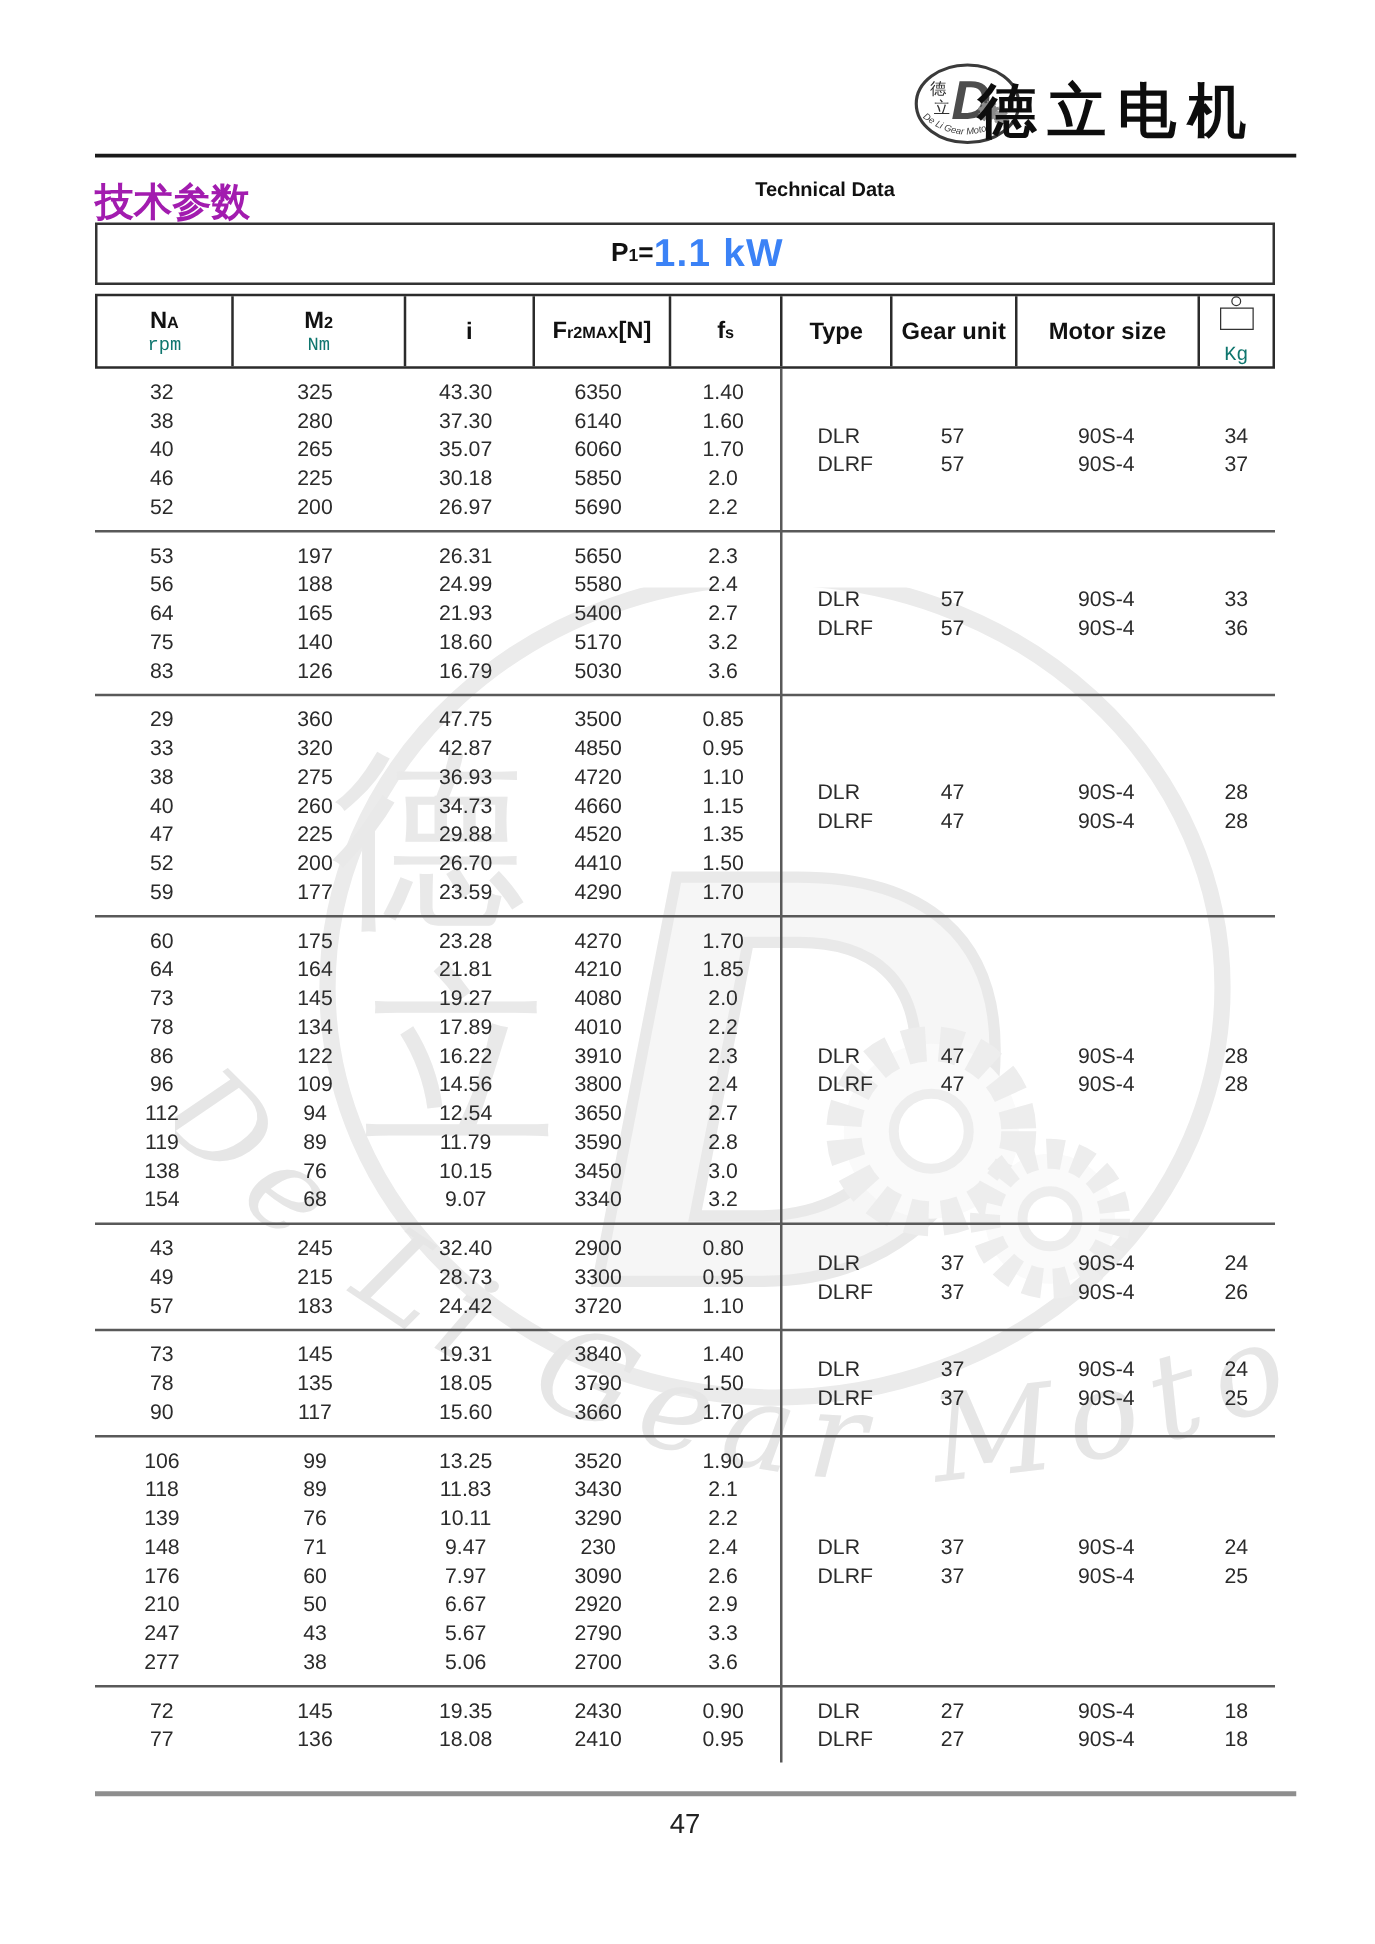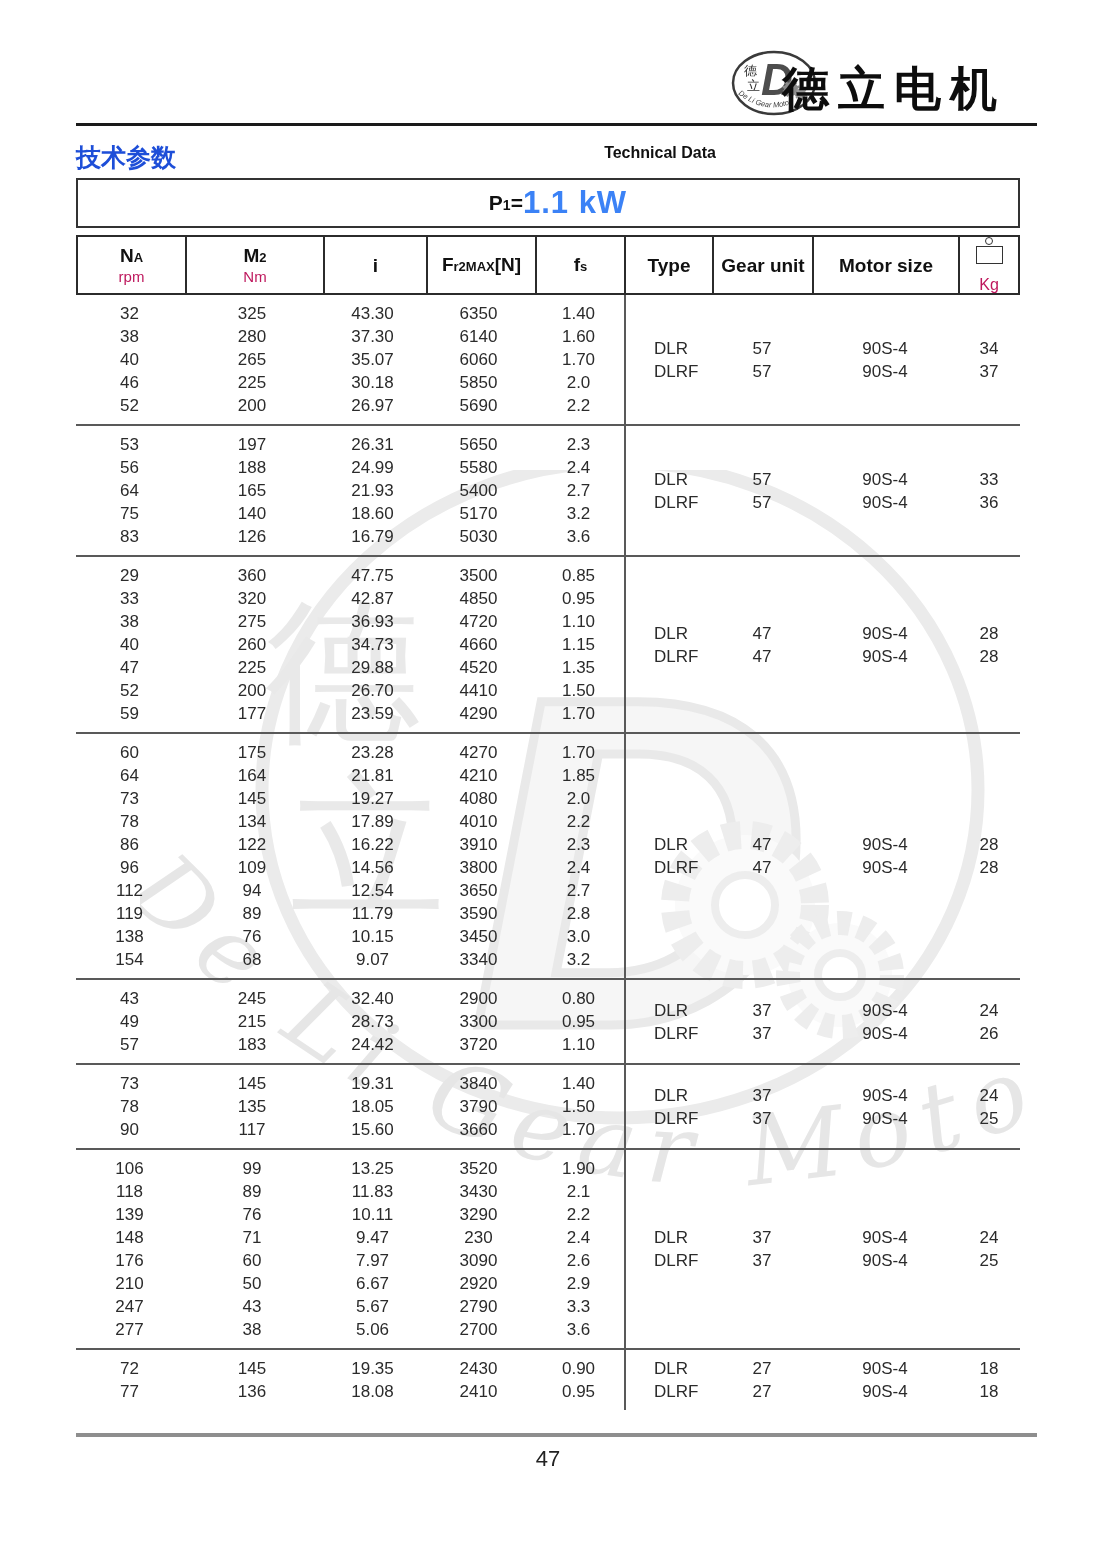--- a/index.html
+++ b/index.html
@@ -9,40 +9,40 @@
   
   .watermark { position:absolute; left:140px; top:470px; width:910px; height:810px; z-index:0; }
 
   
   .seal { position:absolute; left:728px; top:48px; width:92px; height:76px; z-index:2; }
   .brand-cn { position:absolute; left:782px; top:58px; z-index:2;
               font-family:"DejaVu Serif","Liberation Serif",serif;
               font-weight:bold; font-size:47px; letter-spacing:9px; color:#0d0d0d; }
   .top-rule { position:absolute; left:76px; top:123px; width:961px; height:3px; background:#1a1a1a; z-index:2; }
 
-  .title-cn { position:absolute; left:76px; top:141px; font-size:25px; font-weight:bold; color:#1d4ed8; z-index:2; }
+  .title-cn { position:absolute; left:76px; top:141px; font-size:31px; font-weight:bold; color:#a21caf; z-index:2; }
   .title-en { position:absolute; left:660px; top:144px; transform:translateX(-50%);
               font-size:16px; font-weight:bold; color:#111; z-index:2; }
 
   
   .power-box { position:absolute; left:76px; top:178px; width:944px; height:50px;
                border:2px solid #333; display:flex; align-items:center; justify-content:center; z-index:2; background:transparent;padding-left:20px; }
   .p-prefix { font-size:21px; font-weight:bold; color:#111; }
   .p-prefix .p-sub { font-size:14px; font-weight:bold; }
   .p-value { font-size:31px; font-weight:bold; color:#3b82f6; letter-spacing:1px; }
 
   
   .thead { position:absolute; left:76px; top:235px; width:944px; height:60px; z-index:2;
            display:grid; grid-template-columns:107px 138px 103px 109px 89px 88px 100px 146px 60px;
            border:2px solid #2b2b2b; background:transparent; }
   .th { border-left:2px solid #2b2b2b; display:flex; flex-direction:column; align-items:center; justify-content:center; }
   .th:first-child { border-left:none; }
   .th-main { font-weight:bold; font-size:19px; color:#111; line-height:21px; white-space:nowrap; }
   .th-small { font-size:13px; font-weight:bold; }
-  .th-unit { font-size:15px; color:#be185d; line-height:17px; }
+  .th-unit { font-size:15px; color:#0f766e; line-height:17px;font-family:Liberation Mono, monospace; }
   .kg-label { font-size:16px; margin-top:12px; }
   .weight-icon { display:flex; flex-direction:column; align-items:center; }
   .weight-icon .knob { width:8px; height:8px; border:1.5px solid #333; border-radius:50%; margin-bottom:1px; }
   .weight-icon .block { width:27px; height:18px; border:1.5px solid #333; }
 
   
   .tbody { position:absolute; left:76px; top:295px; width:944px; z-index:1; }
   .vdivider { position:absolute; left:548px; top:0; bottom:0; width:2px; background:#595959; }
   .group { display:flex; border-bottom:2px solid #595959; padding:7px 0; }
   .group:first-child { padding-top:24px; }

